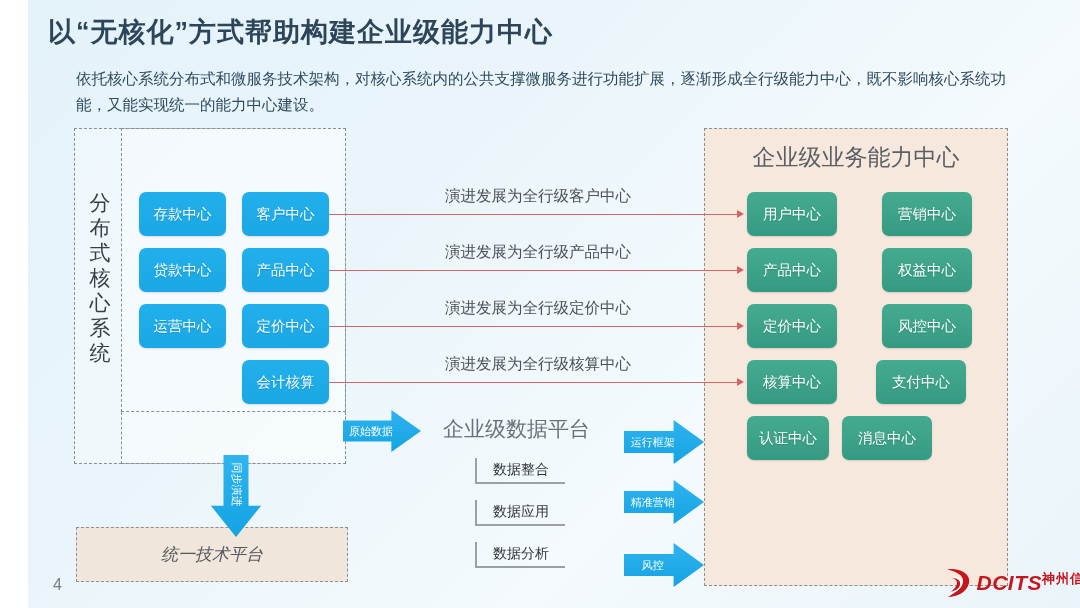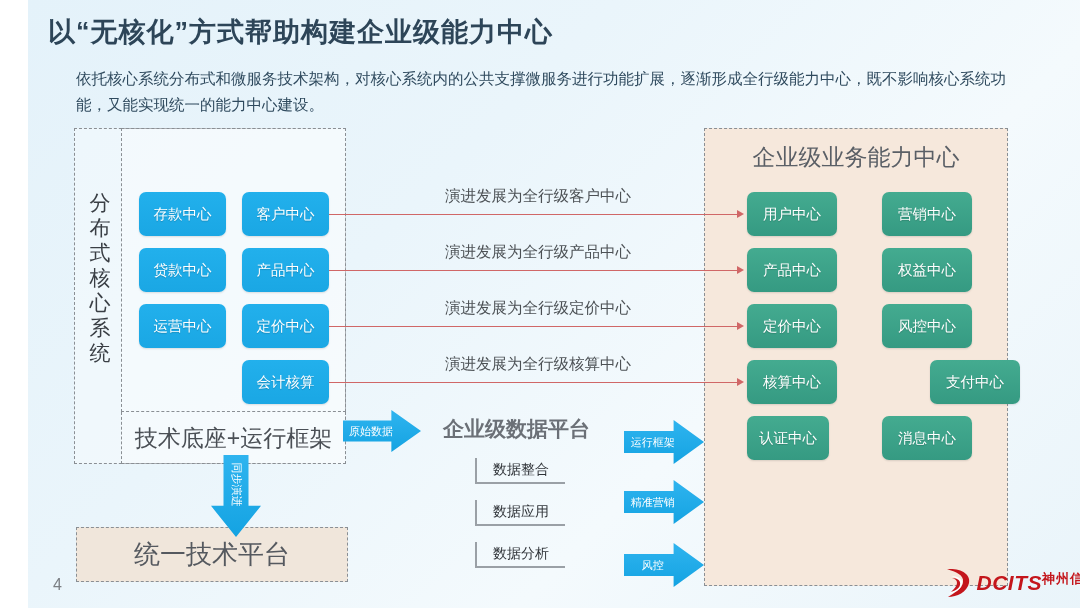--- a/index.html
+++ b/index.html
@@ -142,34 +142,34 @@
   }
   #unified-text {
     position: absolute;
     left: 48px;
     top: 527px;
     width: 272px;
     height: 55px;
     display: flex;
     align-items: center;
     justify-content: center;
-    font-size: 26px;
+    font-size: 17px;
     color: #55595f;
     white-space: nowrap;
+    font-style: italic;
   }
   #data-heading {
     position: absolute;
     left: 390px;
     top: 415px;
     width: 197px;
     text-align: center;
     font-size: 21px;
     color: #6b7077;
     white-space: nowrap;
-    font-weight: bold;
   }
   .data-item {
     position: absolute;
     left: 447px;
     width: 90px;
     height: 26px;
     display: flex;
     align-items: center;
     justify-content: center;
     font-size: 14px;
@@ -290,21 +290,20 @@
 
   <div class="chip chip-blue" style="left:111px;top:192px;width:87px;height:44px;">存款中心</div>
   <div class="chip chip-blue" style="left:111px;top:248px;width:87px;height:44px;">贷款中心</div>
   <div class="chip chip-blue" style="left:111px;top:304px;width:87px;height:44px;">运营中心</div>
 
   <div class="chip chip-blue" style="left:214px;top:192px;width:87px;height:44px;">客户中心</div>
   <div class="chip chip-blue" style="left:214px;top:248px;width:87px;height:44px;">产品中心</div>
   <div class="chip chip-blue" style="left:214px;top:304px;width:87px;height:44px;">定价中心</div>
   <div class="chip chip-blue" style="left:214px;top:360px;width:87px;height:44px;">会计核算</div>
 
-  <div id="tech-base-text">技术底座+运行框架</div>
 
   <div id="unified-text">统一技术平台</div>
 
   <div class="evo-label" style="left:330px;top:242px;width:360px;">演进发展为全行级产品中心</div>
   <div class="evo-label" style="left:330px;top:186px;width:360px;">演进发展为全行级客户中心</div>
   <div class="evo-label" style="left:330px;top:298px;width:360px;">演进发展为全行级定价中心</div>
   <div class="evo-label" style="left:330px;top:354px;width:360px;">演进发展为全行级核算中心</div>
 
   <div class="evo-line" style="left:301px;top:214px;width:410px;"></div>
   <div class="evo-head" style="left:709px;top:210px;"></div>
@@ -322,22 +321,22 @@
 
   <div class="chip chip-green" style="left:719px;top:192px;width:90px;height:44px;">用户中心</div>
   <div class="chip chip-green" style="left:719px;top:248px;width:90px;height:44px;">产品中心</div>
   <div class="chip chip-green" style="left:719px;top:304px;width:90px;height:44px;">定价中心</div>
   <div class="chip chip-green" style="left:719px;top:360px;width:90px;height:44px;">核算中心</div>
   <div class="chip chip-green" style="left:719px;top:416px;width:82px;height:44px;">认证中心</div>
 
   <div class="chip chip-green" style="left:854px;top:192px;width:90px;height:44px;">营销中心</div>
   <div class="chip chip-green" style="left:854px;top:248px;width:90px;height:44px;">权益中心</div>
   <div class="chip chip-green" style="left:854px;top:304px;width:90px;height:44px;">风控中心</div>
-  <div class="chip chip-green" style="left:902px;top:360px;width:90px;height:44px;">支付中心</div>
-  <div class="chip chip-green" style="left:854px;top:416px;width:90px;height:44px;">消息中心</div>
+  <div class="chip chip-green" style="left:848px;top:360px;width:90px;height:44px;">支付中心</div>
+  <div class="chip chip-green" style="left:814px;top:416px;width:90px;height:44px;">消息中心</div>
 
   <div id="data-heading">企业级数据平台</div>
   <div class="data-item" style="top:458px;">数据整合</div>
   <div class="data-item" style="top:500px;">数据应用</div>
   <div class="data-item" style="top:542px;">数据分析</div>
 
   <div class="blue-arrow arrow-right" style="left:315px;top:410px;width:78px;height:42px;">
     <span class="lbl">原始数据</span>
   </div>
 

